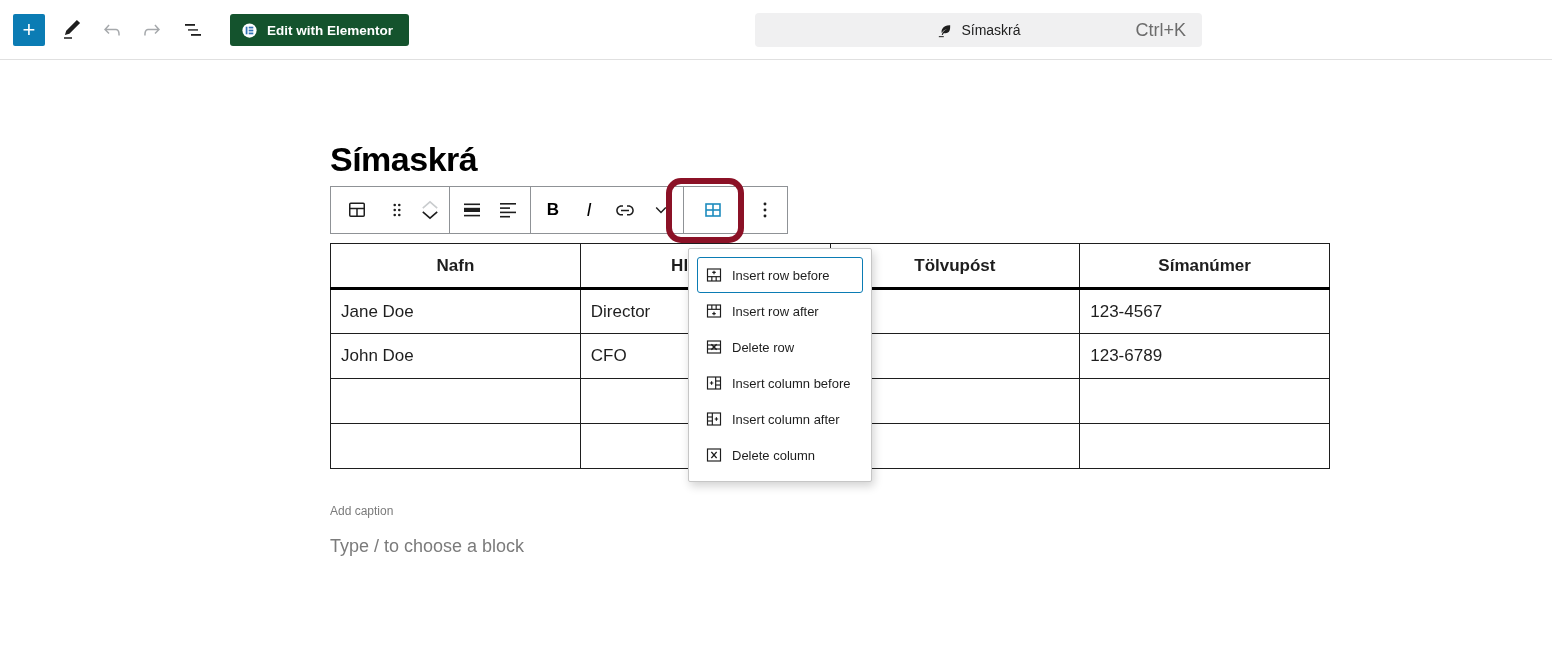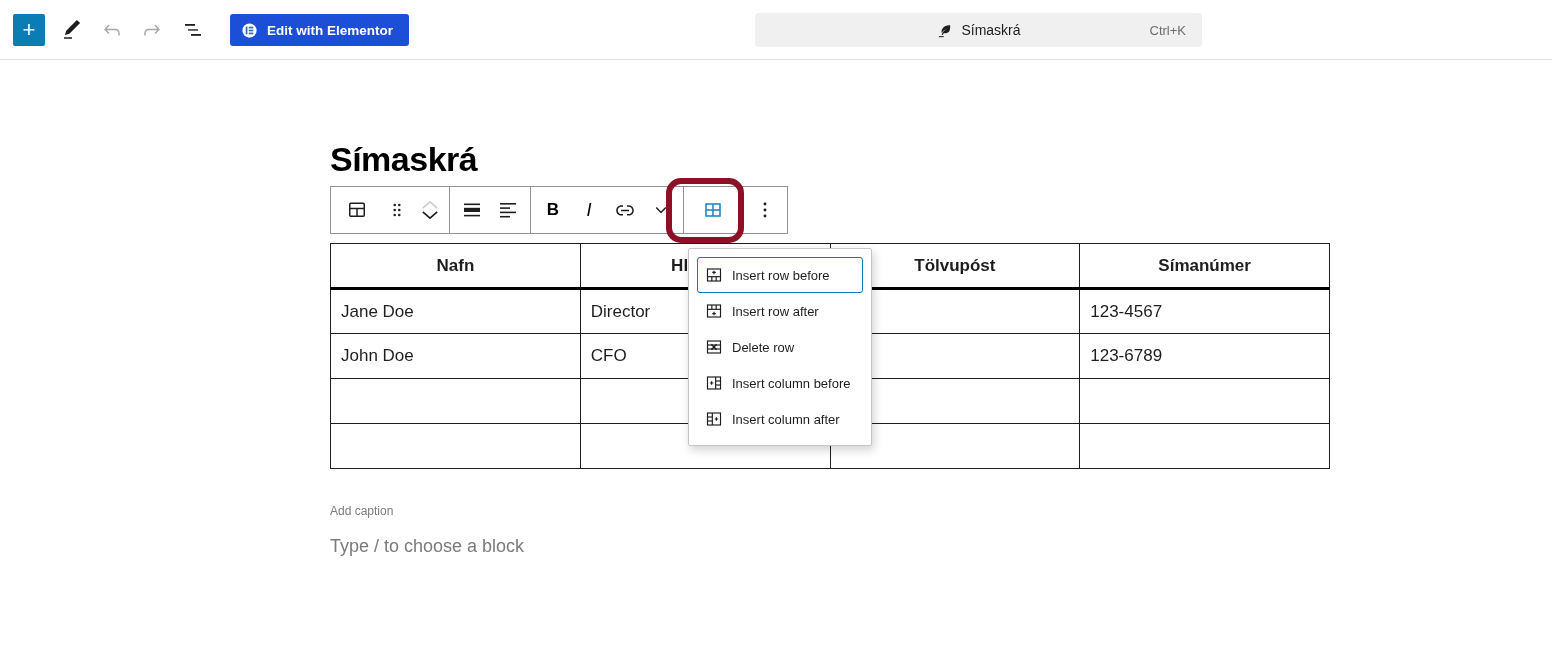--- a/index.html
+++ b/index.html
@@ -11,29 +11,29 @@
   .topbar { position:absolute; top:0; left:0; width:1552px; height:60px;
             background:#fff; border-bottom:1px solid #e0e0e0; z-index:50; }
   .inserter-btn { position:absolute; left:13px; top:14px; width:32px; height:32px;
             background:#0b7cb4; border:none; border-radius:2px; color:#fff;
             font-size:22px; line-height:30px; text-align:center; cursor:pointer; }
   .tb-icon-btn { position:absolute; top:14px; width:32px; height:32px; border:none;
             background:transparent; display:flex; align-items:center; justify-content:center;
             cursor:pointer; }
   .pos-pencil { left:56px; } .pos-undo { left:96px; } .pos-redo { left:136px; } .pos-listview { left:176px; }
   .elementor-btn { position:absolute; left:230px; top:14px; height:32px;
-            background:#1d4ed8; color:#fff; border:none; border-radius:3px;
+            background:#14532d; color:#fff; border:none; border-radius:3px;
             font-size:13.5px; font-weight:700; padding:0 16px 0 10px;
             display:flex; align-items:center; gap:8px; cursor:pointer;
             font-family:"Liberation Sans", sans-serif; }
   .command-bar { position:absolute; left:755px; top:13px; width:447px; height:34px;
             background:#f0f0f1; border-radius:4px; display:flex; align-items:center;
             justify-content:center; gap:8px; cursor:pointer; }
   .command-title { font-size:14px; color:#1e1e1e; }
-  .command-shortcut { position:absolute; right:16px; font-size:13px; color:#6c6c6c; }
+  .command-shortcut { position:absolute; right:16px; font-size:18px; color:#6c6c6c; }
 
   
   .doc-title { position:absolute; left:330px; top:140px; font-size:34px;
             font-weight:800; letter-spacing:-0.5px; color:#000; }
   .caption-placeholder { position:absolute; left:330px; top:504px; font-size:12px; color:#7b7b7b; }
   .block-placeholder   { position:absolute; left:330px; top:536px; font-size:18px; color:#7b7b7b;text-align:right; }
 
   
   .block-toolbar { position:absolute; left:330px; top:186px; height:48px;
             background:#fff; border:1px solid #8f9296; display:flex; z-index:20; }
@@ -341,16 +341,25 @@
         <rect x="4.2" y="4.8" width="15.6" height="14.4"></rect>
         <line x1="10" y1="4.8" x2="10" y2="19.2"></line>
         <line x1="4.2" y1="9.6" x2="10" y2="9.6"></line>
         <line x1="4.2" y1="14.4" x2="10" y2="14.4"></line>
         <path d="M14.9 9.9v4.2M12.8 12H17"></path>
       </svg>
     </span>
     <span>Insert column after</span>
   </div>
 
+  <div class="menu-item">
+    <span>
+      <svg width="20" height="20" viewBox="0 0 24 24" fill="none" stroke="#1e1e1e" stroke-width="1.4">
+        <rect x="4.2" y="4.8" width="15.6" height="14.4"></rect>
+        <path d="M8.8 8.2l6.4 7.6M15.2 8.2l-6.4 7.6" stroke-width="1.7"></path>
+      </svg>
+    </span>
+    <span>Delete column</span>
+  </div>
 </div>
 
 <div class="caption-placeholder">Add caption</div>
 <div class="block-placeholder">Type / to choose a block</div>
 
 </body></html>

